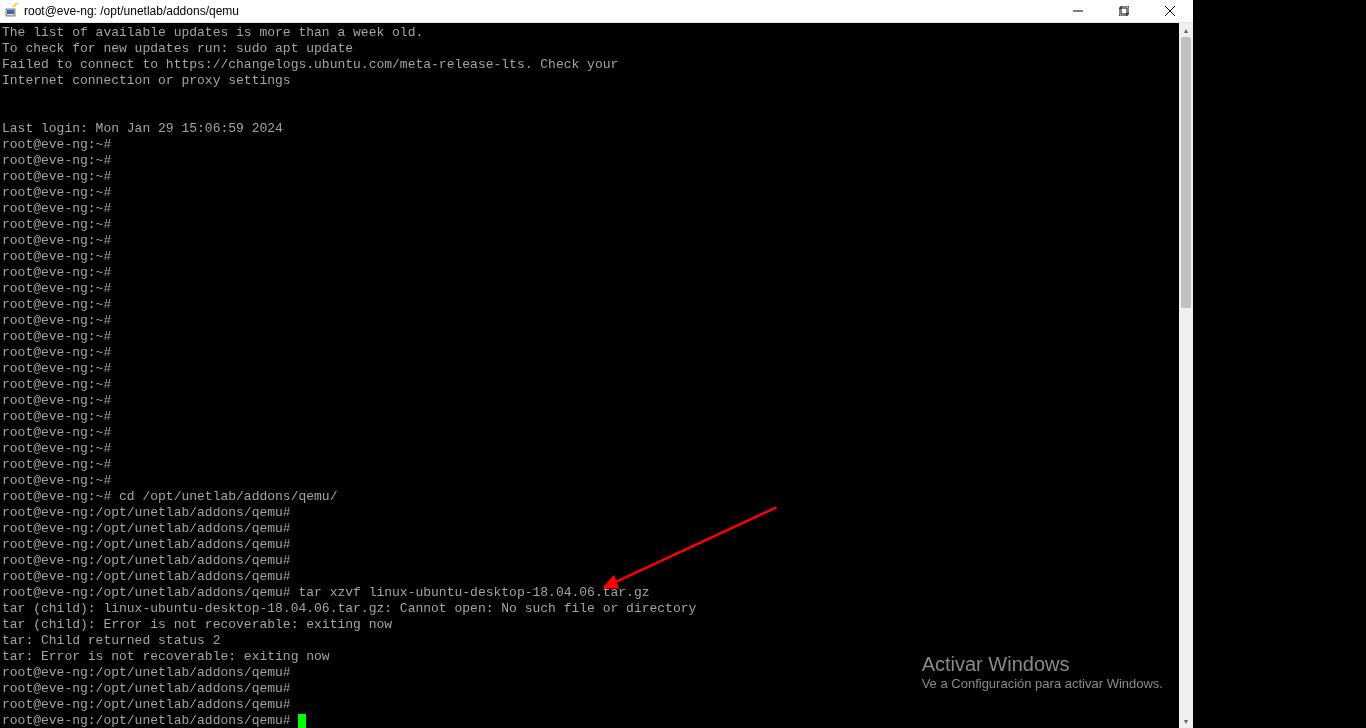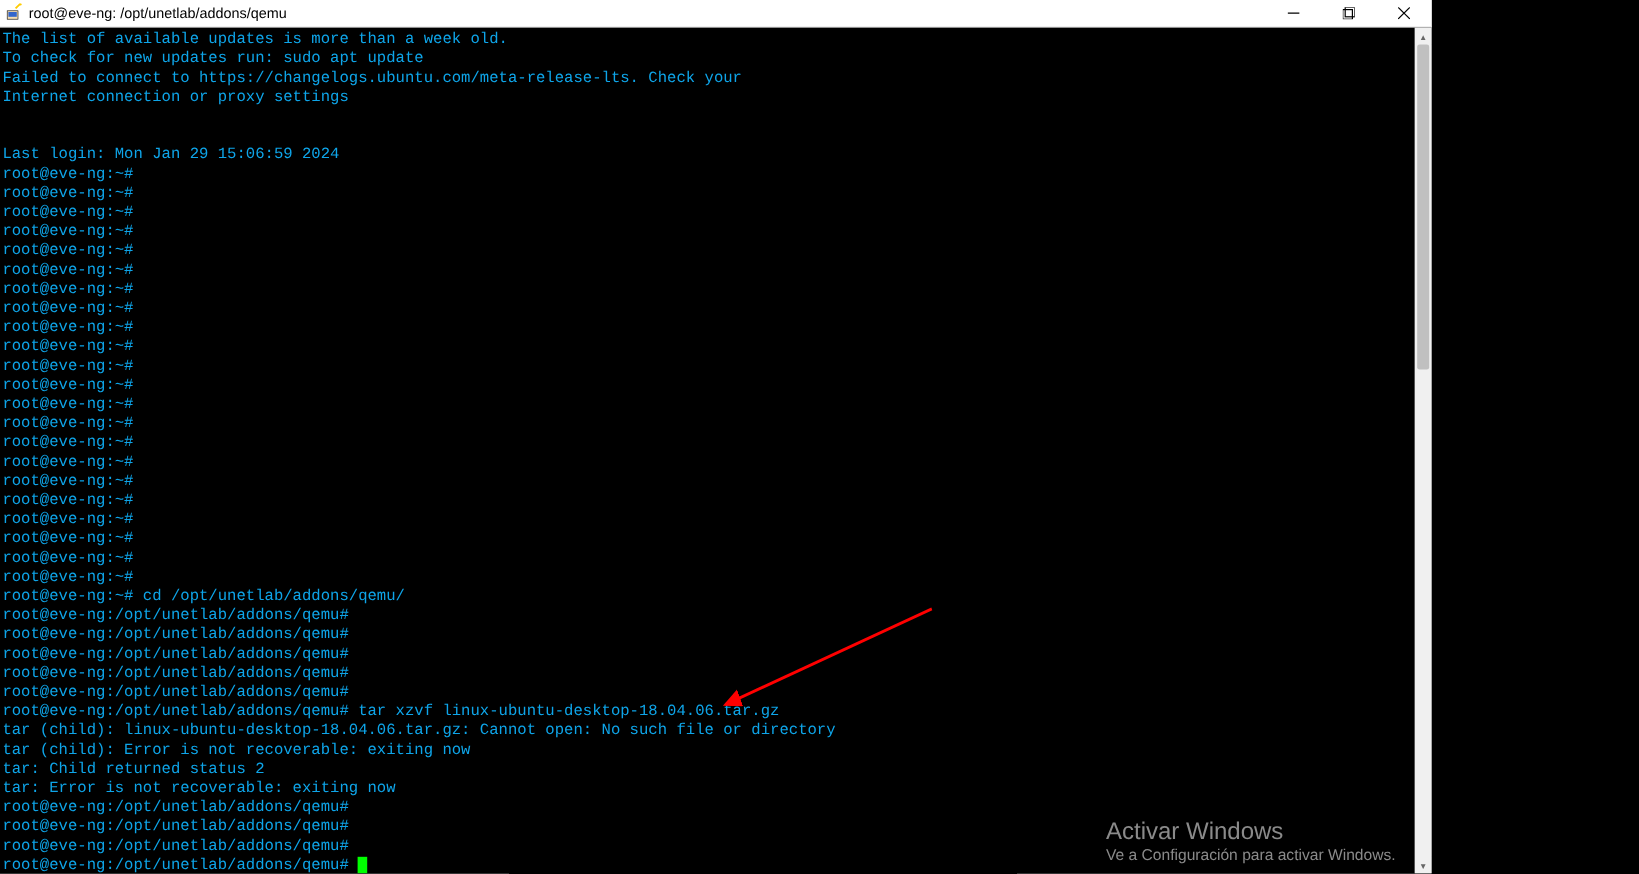--- a/index.html
+++ b/index.html
@@ -65,21 +65,21 @@
   .terminal {
     position: absolute;
     left: 0;
     top: 0;
     right: 14px; 
     bottom: 0;
     padding: 2px 0 0 2px;
     font-family: Consolas, "Courier New", monospace;
     font-size: 13px;
     line-height: 16px;
-    color: #0ea5e9;
+    color: #a3a3a3;
     white-space: pre;
   }
   .term-line { height: 16px; }
   .cursor {
     display: inline-block;
     width: 8px;
     height: 14px;
     background: #00ff00;
     vertical-align: text-bottom;
   }
@@ -121,21 +121,21 @@
     position: absolute;
     pointer-events: none;
     left: 0; top: 0;
     width: 100%;
     height: 100%;
   }
   
   .watermark {
     position: absolute;
     right: 30px;
-    bottom: 8px;
+    bottom: 37px;
     text-align: left;
     color: #7a7a7a;
     font-family: "Segoe UI", sans-serif;
   }
   .watermark .wm-title {
     font-size: 20px;
     font-weight: 400;
     color: #8a8a8a;
   }
   .watermark .wm-sub {

